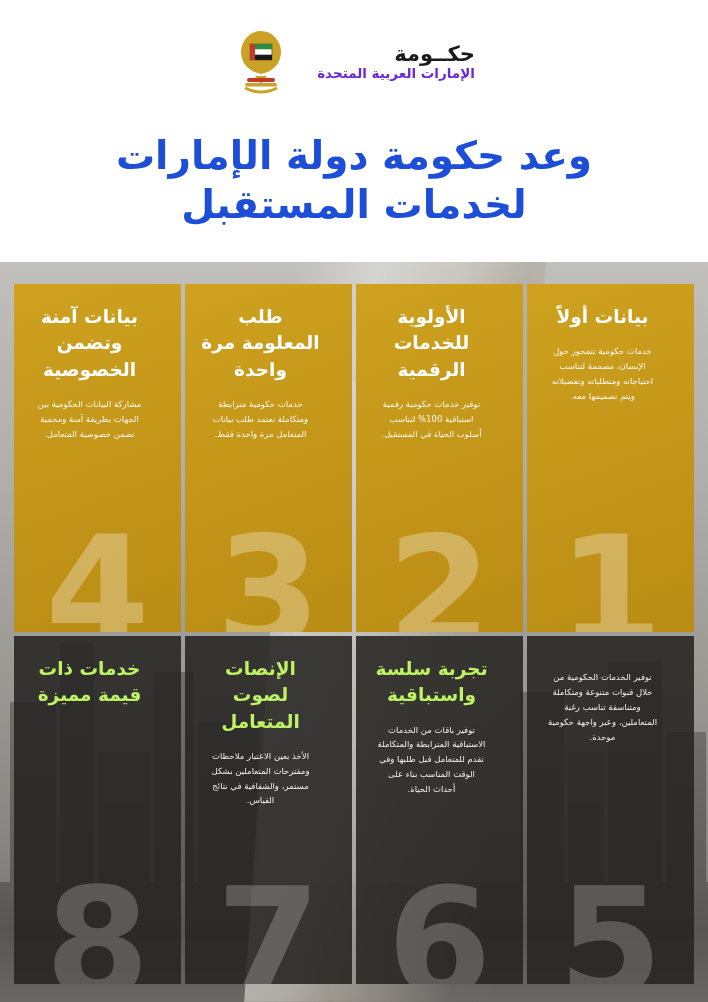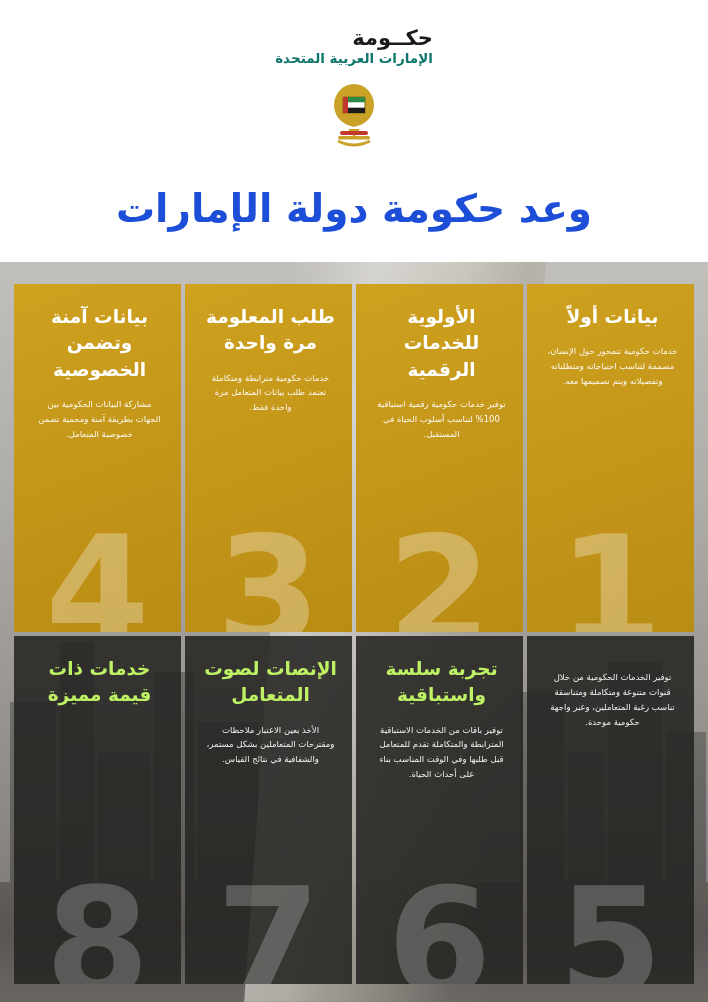--- a/index.html
+++ b/index.html
@@ -16,24 +16,23 @@
   }
 
   
   .header {
     height: 262px;
     background: #ffffff;
     position: relative;
   }
   .emblem-row {
     display: flex;
-    flex-direction: column;
     align-items: center;
     justify-content: center;
-    gap: 12px;
+    gap: 28px;
     padding-top: 26px;
   }
   .emblem {
     width: 56px;
     height: 72px;
     position: relative;
   }
   .emblem svg { display: block; }
   .gov-text {
     text-align: right;
@@ -42,21 +41,21 @@
   }
   .gov-line1 {
     font-size: 21px;
     font-weight: bold;
     letter-spacing: 1px;
     color: #1a1a1a;
   }
   .gov-line2 {
     font-size: 13.5px;
     font-weight: bold;
-    color: #0f766e;
+    color: #6d28d9;
   }
   .main-title {
     margin-top: 34px;
     text-align: center;
     color: #1d4ed8;
     font-weight: bold;
     letter-spacing: 1px;
     line-height: 1.25;
   }
   .main-title .t1 { font-size: 39px; display:block; }
@@ -127,21 +126,21 @@
     display: grid;
     grid-template-columns: repeat(4, 1fr);
     grid-template-rows: 1fr 1fr;
     gap: 4px;
     padding: 22px 14px 18px 14px;
     box-sizing: border-box;
   }
   .card {
     position: relative;
     overflow: hidden;
-    padding: 20px 10px 10px 14px;
+    padding: 20px 30px 10px 14px;
     box-sizing: border-box;
     text-align: center;
     color: #ffffff;
   }
   .card.gold { background: #c5941c; background: linear-gradient(160deg,#cfa11f, #b98c14); }
   .card.dark { background: rgba(38,36,34,0.88); }
   .card-title {
     font-size: 18.5px;
     font-weight: bold;
     line-height: 1.42;
@@ -193,20 +192,21 @@
         <path d="M22 50 L28 58 L34 50 Z" fill="#c9a227"></path>
         <rect x="14" y="52" width="28" height="4" rx="2" fill="#c0392b"></rect>
         <rect x="12" y="57" width="32" height="3.4" rx="1.7" fill="#c9a227"></rect>
         <path d="M12 62 Q28 70 44 62" stroke="#c9a227" stroke-width="3" fill="none"></path>
       </svg>
     </div>
   </div>
 
   <div class="main-title">
     <span class="t1">وعد حكومة دولة الإمارات</span>
+    <span class="t2">لخدمات المستقبل</span>
   </div>
 </div>
 
 <div class="panel">
   <div class="bg">
     <div class="bg-buildings">
       <div class="bld" style="left:10px;  width:46px;  height:300px;"></div>
       <div class="bld" style="left:60px;  width:34px;  height:360px;"></div>
       <div class="bld" style="left:98px;  width:52px;  height:250px;"></div>
       <div class="bld" style="left:154px; width:40px;  height:330px;"></div>

